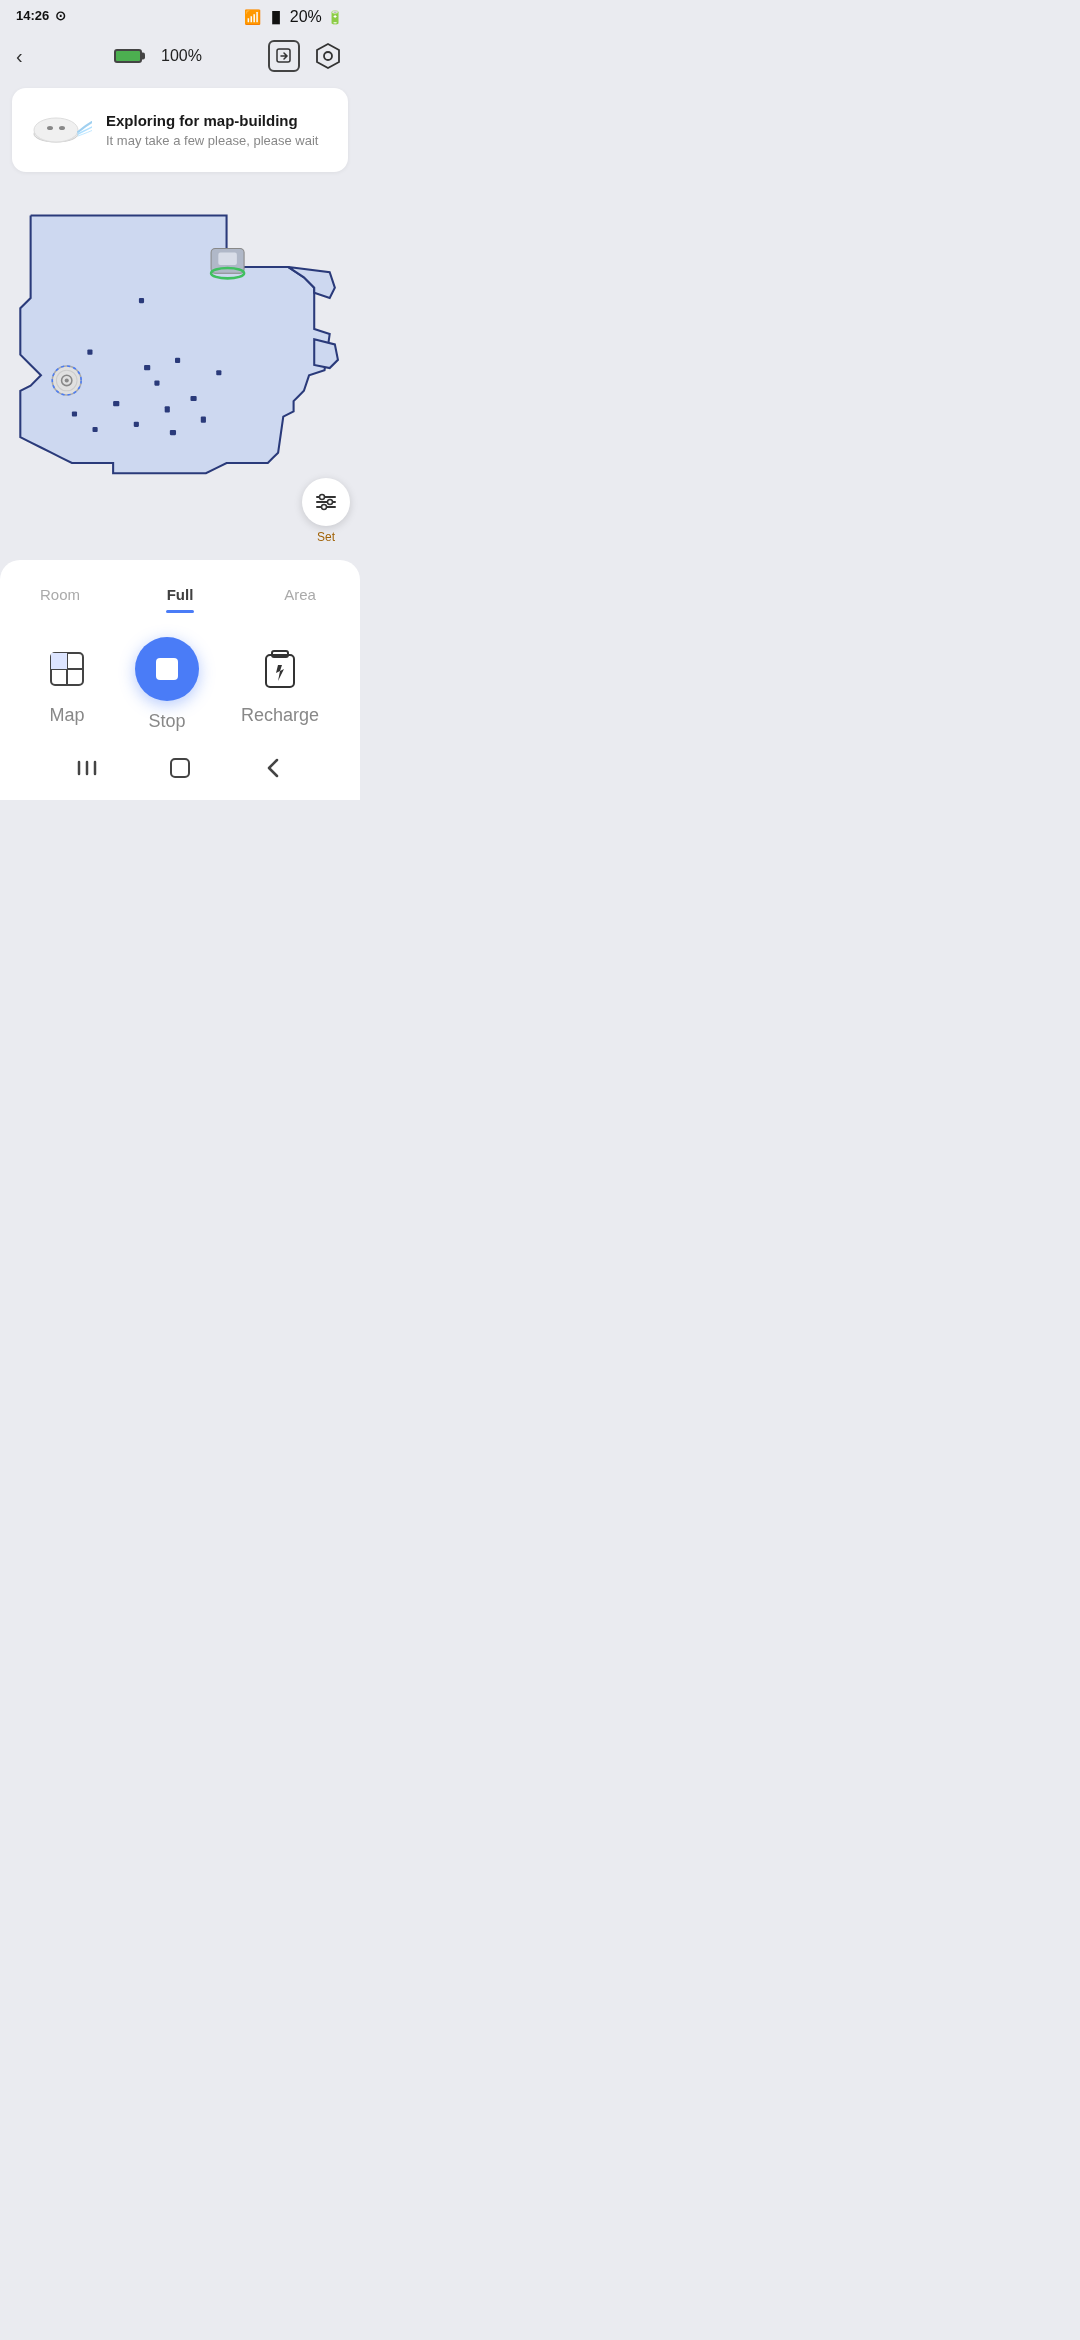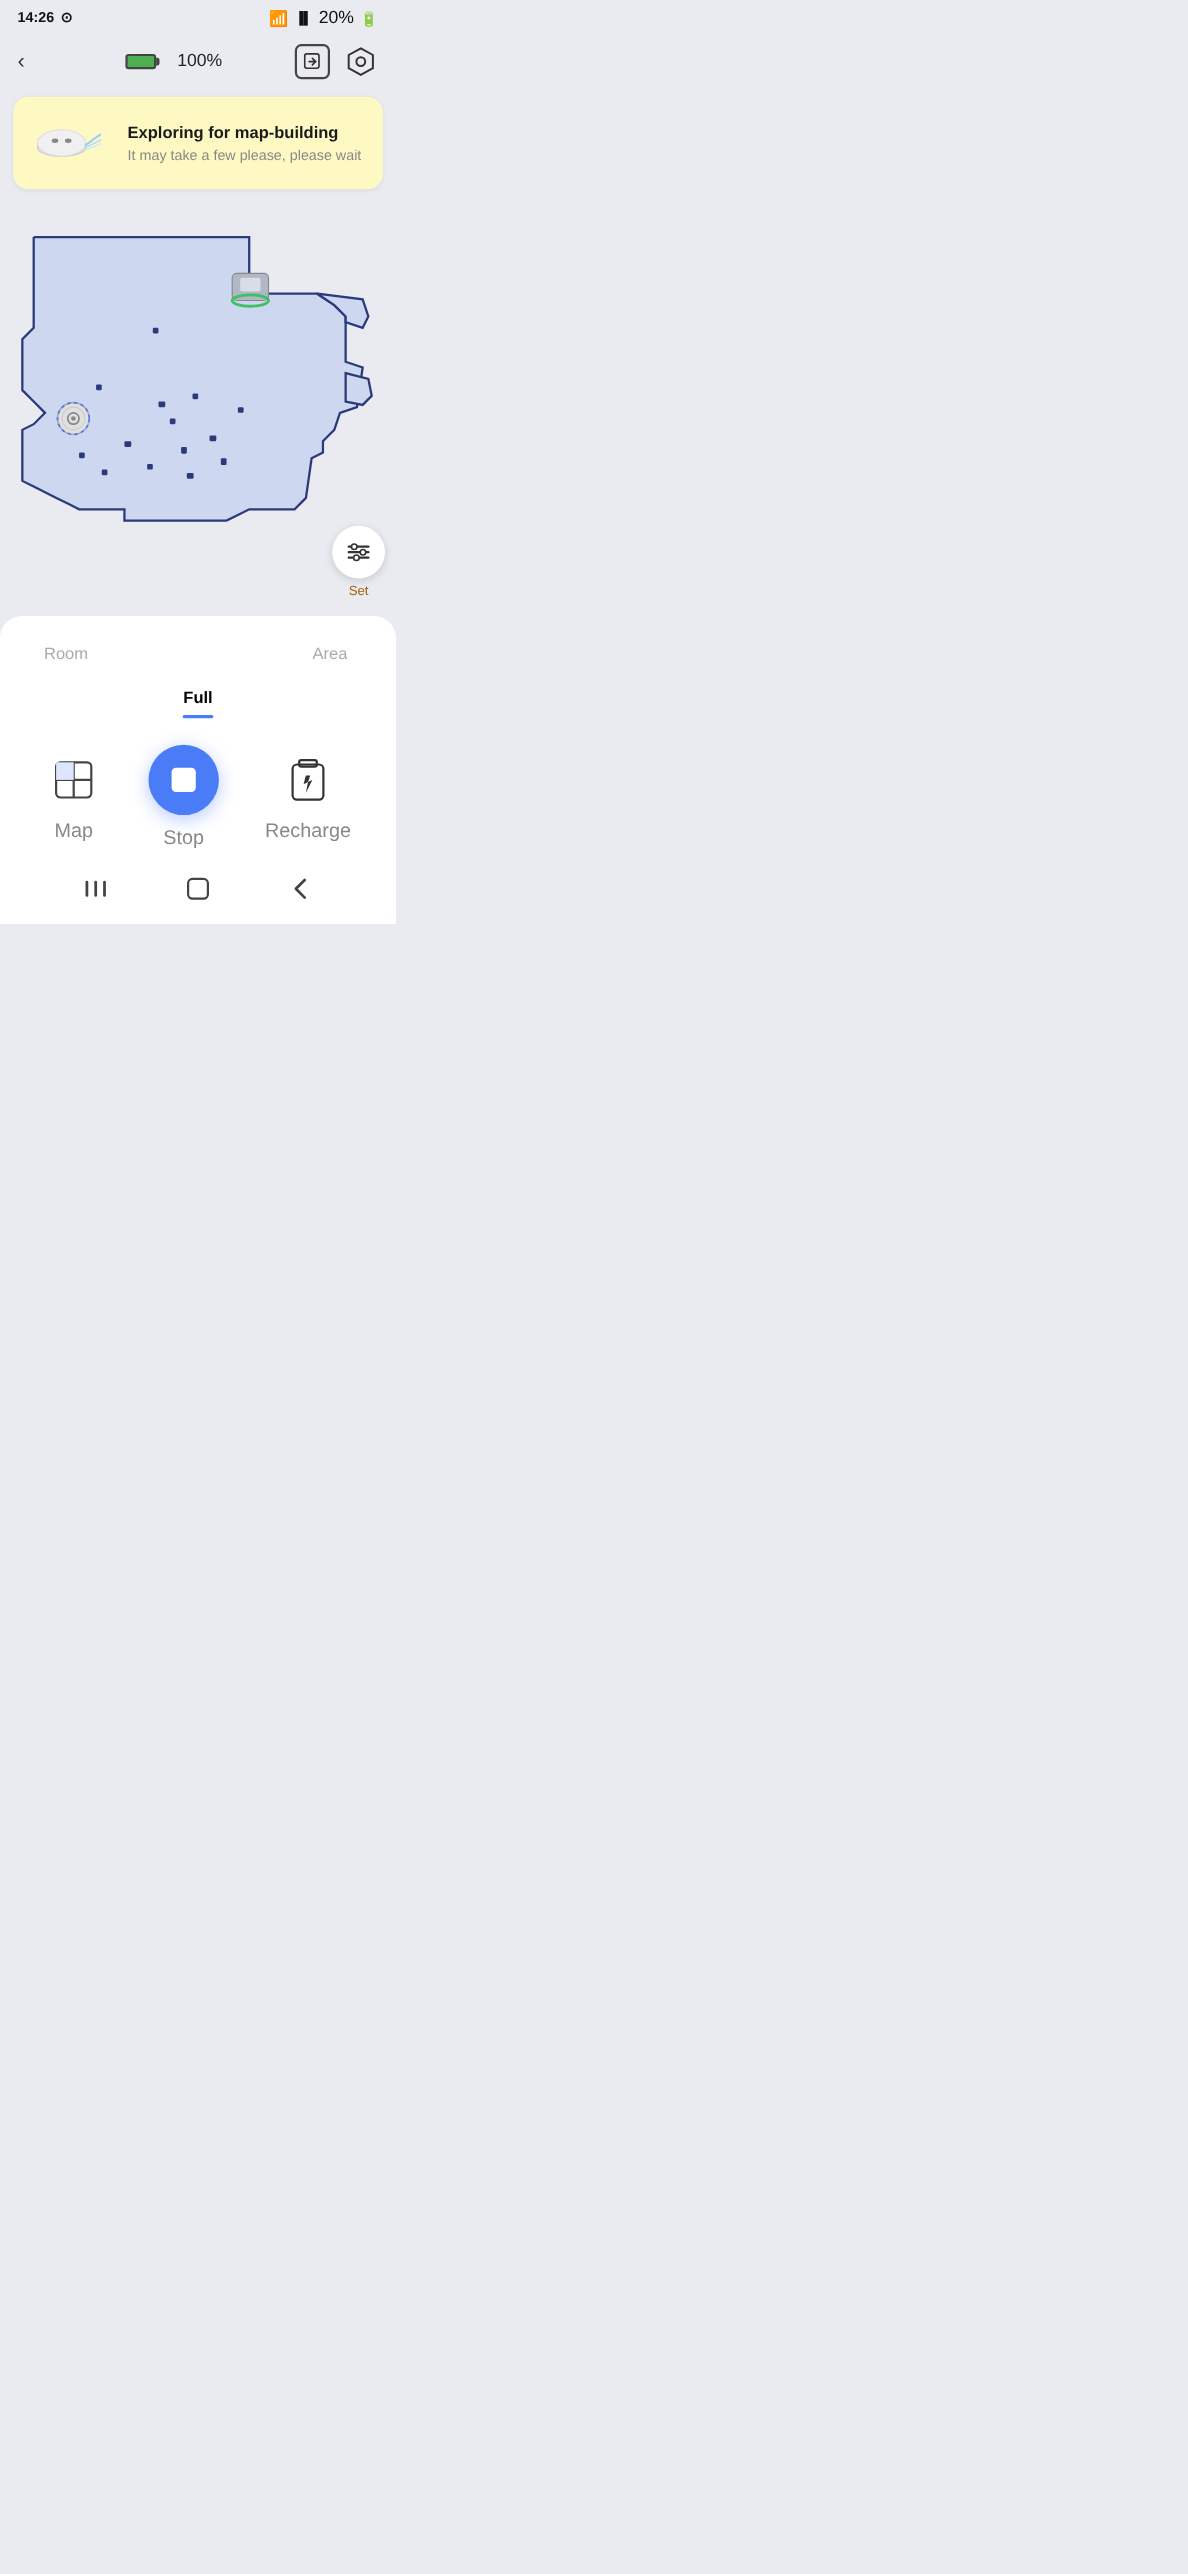--- a/index.html
+++ b/index.html
@@ -104,27 +104,27 @@
       width: 32px;
       height: 32px;
       display: flex;
       align-items: center;
       justify-content: center;
       cursor: pointer;
     }
 
     
     .info-card {
-      background: #fef9c3;
+      background: #ffffff;
       margin: 8px 12px;
       border-radius: 14px;
       padding: 16px 16px;
       display: flex;
       align-items: center;
-      gap: 24px;
+      gap: 14px;
       box-shadow: 0 1px 4px rgba(0,0,0,0.06);
     }
     .robot-illustration {
       width: 64px;
       height: 52px;
       flex-shrink: 0;
     }
     .info-text h2 {
       font-size: 15px;
       font-weight: 700;
@@ -195,23 +195,22 @@
     .tab {
       flex: 1;
       text-align: center;
       font-size: 15px;
       padding: 6px 0 10px;
       cursor: pointer;
       position: relative;
       color: #aaa;
     }
     .tab.active {
-      color: #000000;
+      color: #404040;
       font-weight: 600;
-      margin-top: 40px;
     }
     .tab.active::after {
       content: '';
       position: absolute;
       bottom: 0;
       left: 50%;
       transform: translateX(-50%);
       width: 28px;
       height: 3px;
       background: #4a7cf7;

